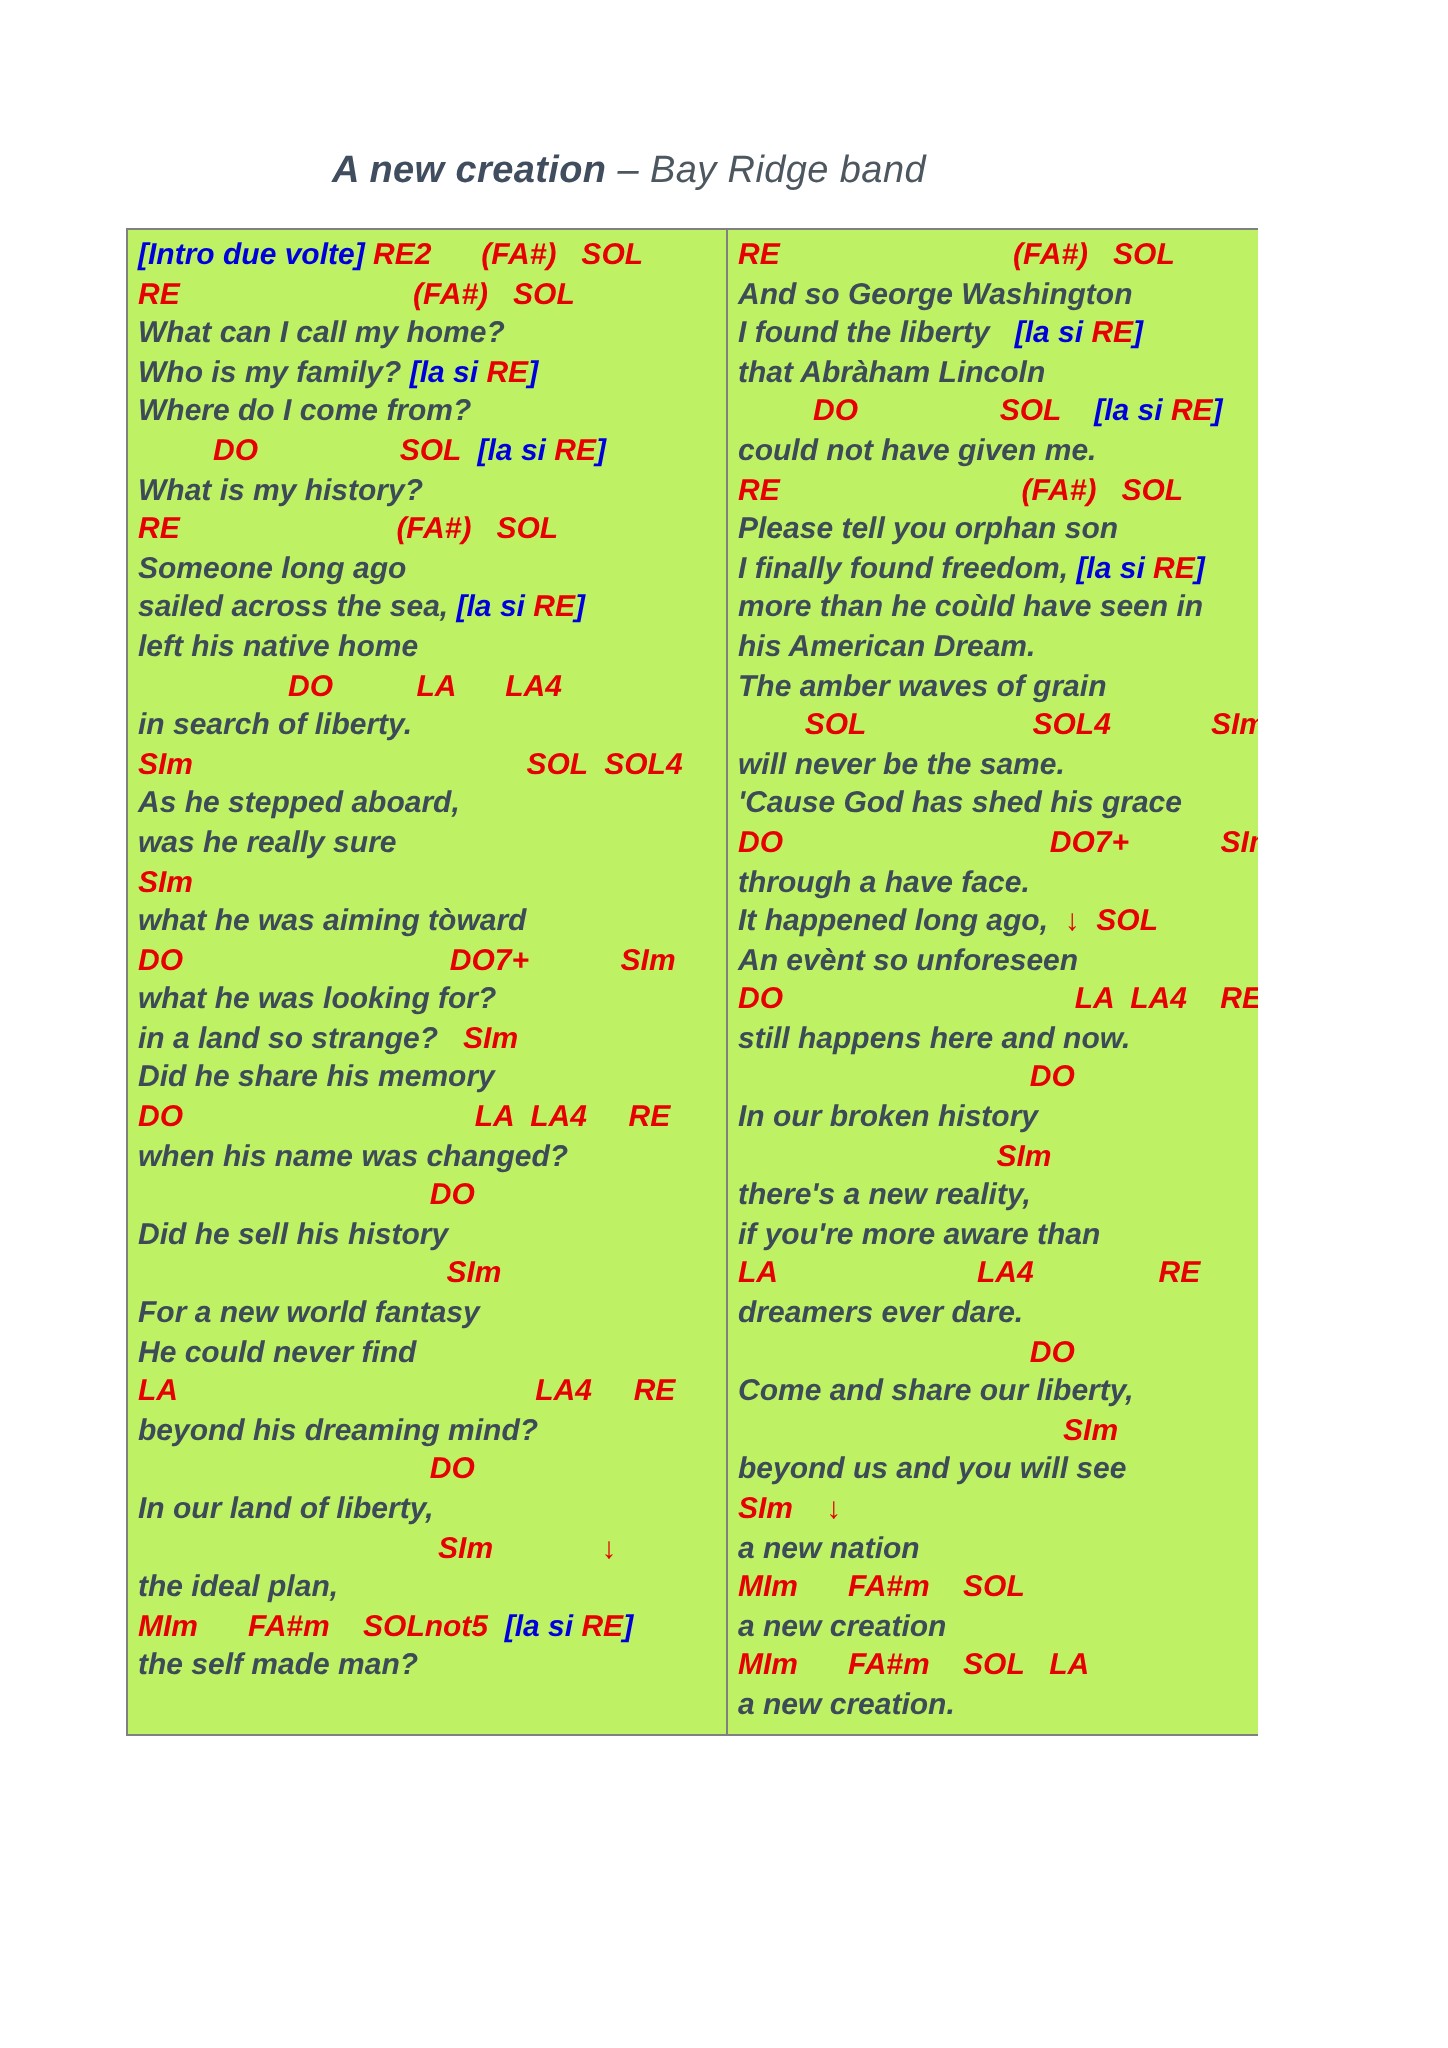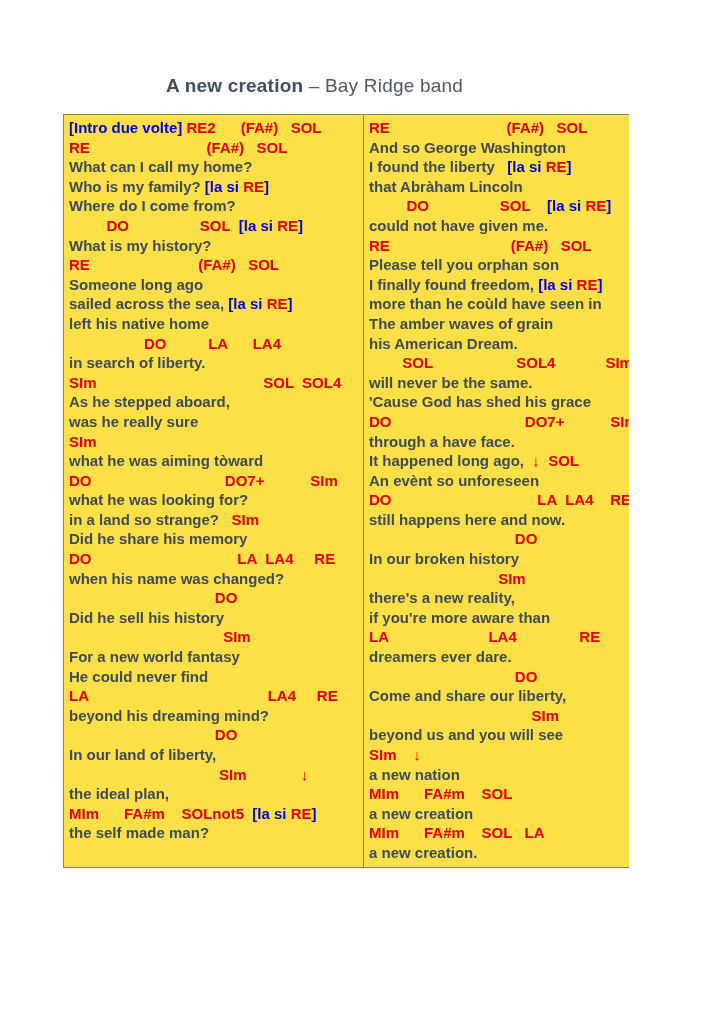--- a/index.html
+++ b/index.html
@@ -3,20 +3,21 @@
 <meta charset="utf-8">
 <style>
   html, body { margin: 0; padding: 0; background: #ffffff; }
   .page {
     position: relative;
     width: 629px;
     height: 1024px;
     background: var(--page-bg, #ffffff);
     font-family: "Liberation Sans", sans-serif;
     overflow: hidden;
+    font-style: italic;
   }
   .title {
     position: absolute;
     top: 75px;
     left: 0;
     width: 100%;
     text-align: center;
     font-size: 19px;
     margin: 0;
     font-weight: normal;
@@ -24,21 +25,21 @@
   }
   .title-main { font-weight: bold; color: var(--title-main, #3f4d5e); }
   .title-suffix { font-weight: normal; color: var(--title-suffix, #4d5760); }
   .songtable {
     position: absolute;
     left: 63px;
     top: 114px;
     width: 601px;
     display: flex;
     border: 1px solid var(--border, #808080);
-    background: #fde047;
+    background: #bef264;
   }
   .col {
     box-sizing: border-box;
     padding: 3px 0 4px 5px;
   }
   .col-left  { width: 300px; border-right: 1px solid var(--border, #808080); }
   .col-right { width: 301px; }
   .line {
     white-space: pre;
     font-size: 15px;
@@ -98,22 +99,22 @@
         <div class="line"><span class="seg-r">RE                            (FA#)   SOL</span></div>
         <div class="line"><span class="seg-d">And so George Washington</span></div>
         <div class="line"><span class="seg-d">I found the liberty   </span><span class="seg-b">[la si </span><span class="seg-r">RE</span><span class="seg-b">]</span></div>
         <div class="line"><span class="seg-d">that Abràham Lincoln</span></div>
         <div class="line"><span class="seg-r">         DO                 SOL    </span><span class="seg-b">[la si </span><span class="seg-r">RE</span><span class="seg-b">]</span></div>
         <div class="line"><span class="seg-d">could not have given me.</span></div>
         <div class="line"><span class="seg-r">RE                             (FA#)   SOL</span></div>
         <div class="line"><span class="seg-d">Please tell you orphan son</span></div>
         <div class="line"><span class="seg-d">I finally found freedom, </span><span class="seg-b">[la si </span><span class="seg-r">RE</span><span class="seg-b">]</span></div>
         <div class="line"><span class="seg-d">more than he coùld have seen in</span></div>
+        <div class="line"><span class="seg-d">his American Dream.</span></div>
         <div class="line"><span class="seg-d">The amber waves of grain</span></div>
-        <div class="line"><span class="seg-d">his American Dream.</span></div>
         <div class="line"><span class="seg-r">        SOL                    SOL4            SIm</span></div>
         <div class="line"><span class="seg-d">will never be the same.</span></div>
         <div class="line"><span class="seg-d">'Cause God has shed his grace</span></div>
         <div class="line"><span class="seg-r">DO                                DO7+           SIm</span></div>
         <div class="line"><span class="seg-d">through a have face.</span></div>
         <div class="line"><span class="seg-d">It happened long ago,  </span><span class="seg-r">↓  SOL</span></div>
         <div class="line"><span class="seg-d">An evènt so unforeseen</span></div>
         <div class="line"><span class="seg-r">DO                                   LA  LA4    RE</span></div>
         <div class="line"><span class="seg-d">still happens here and now.</span></div>
         <div class="line"><span class="seg-r">                                   DO</span></div>

